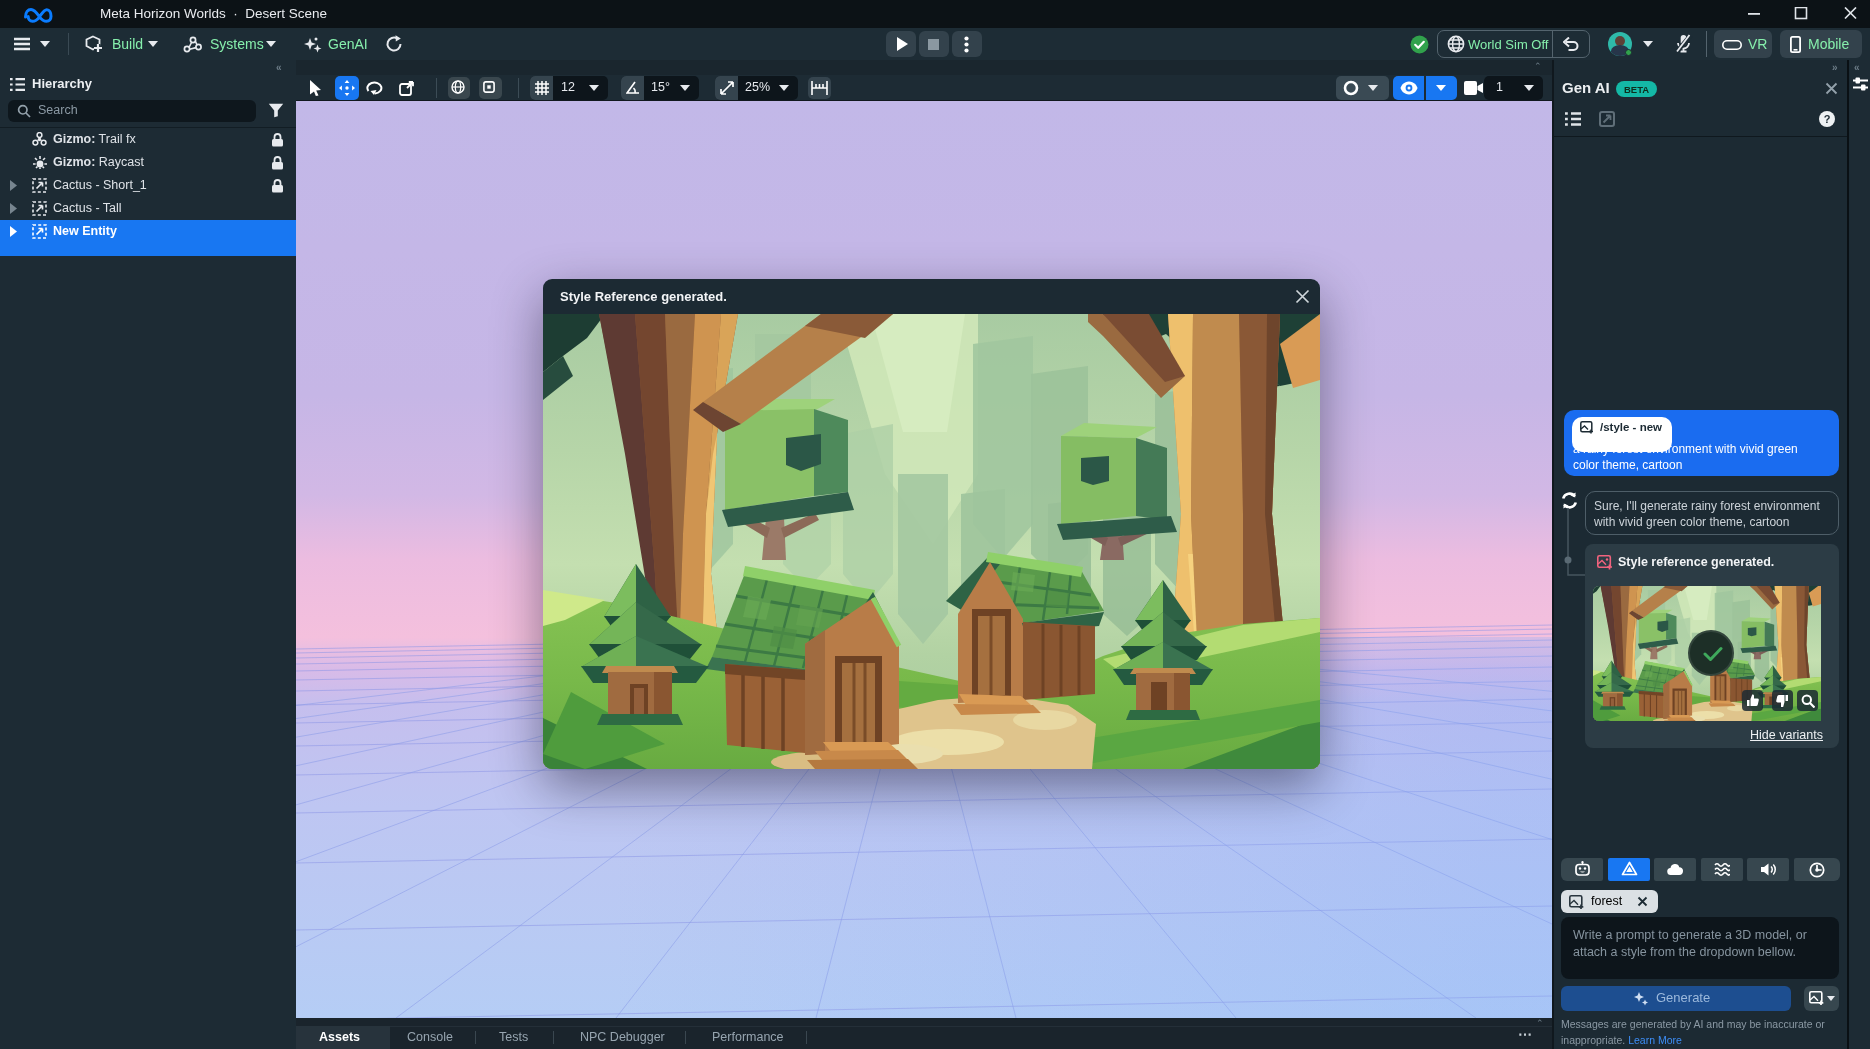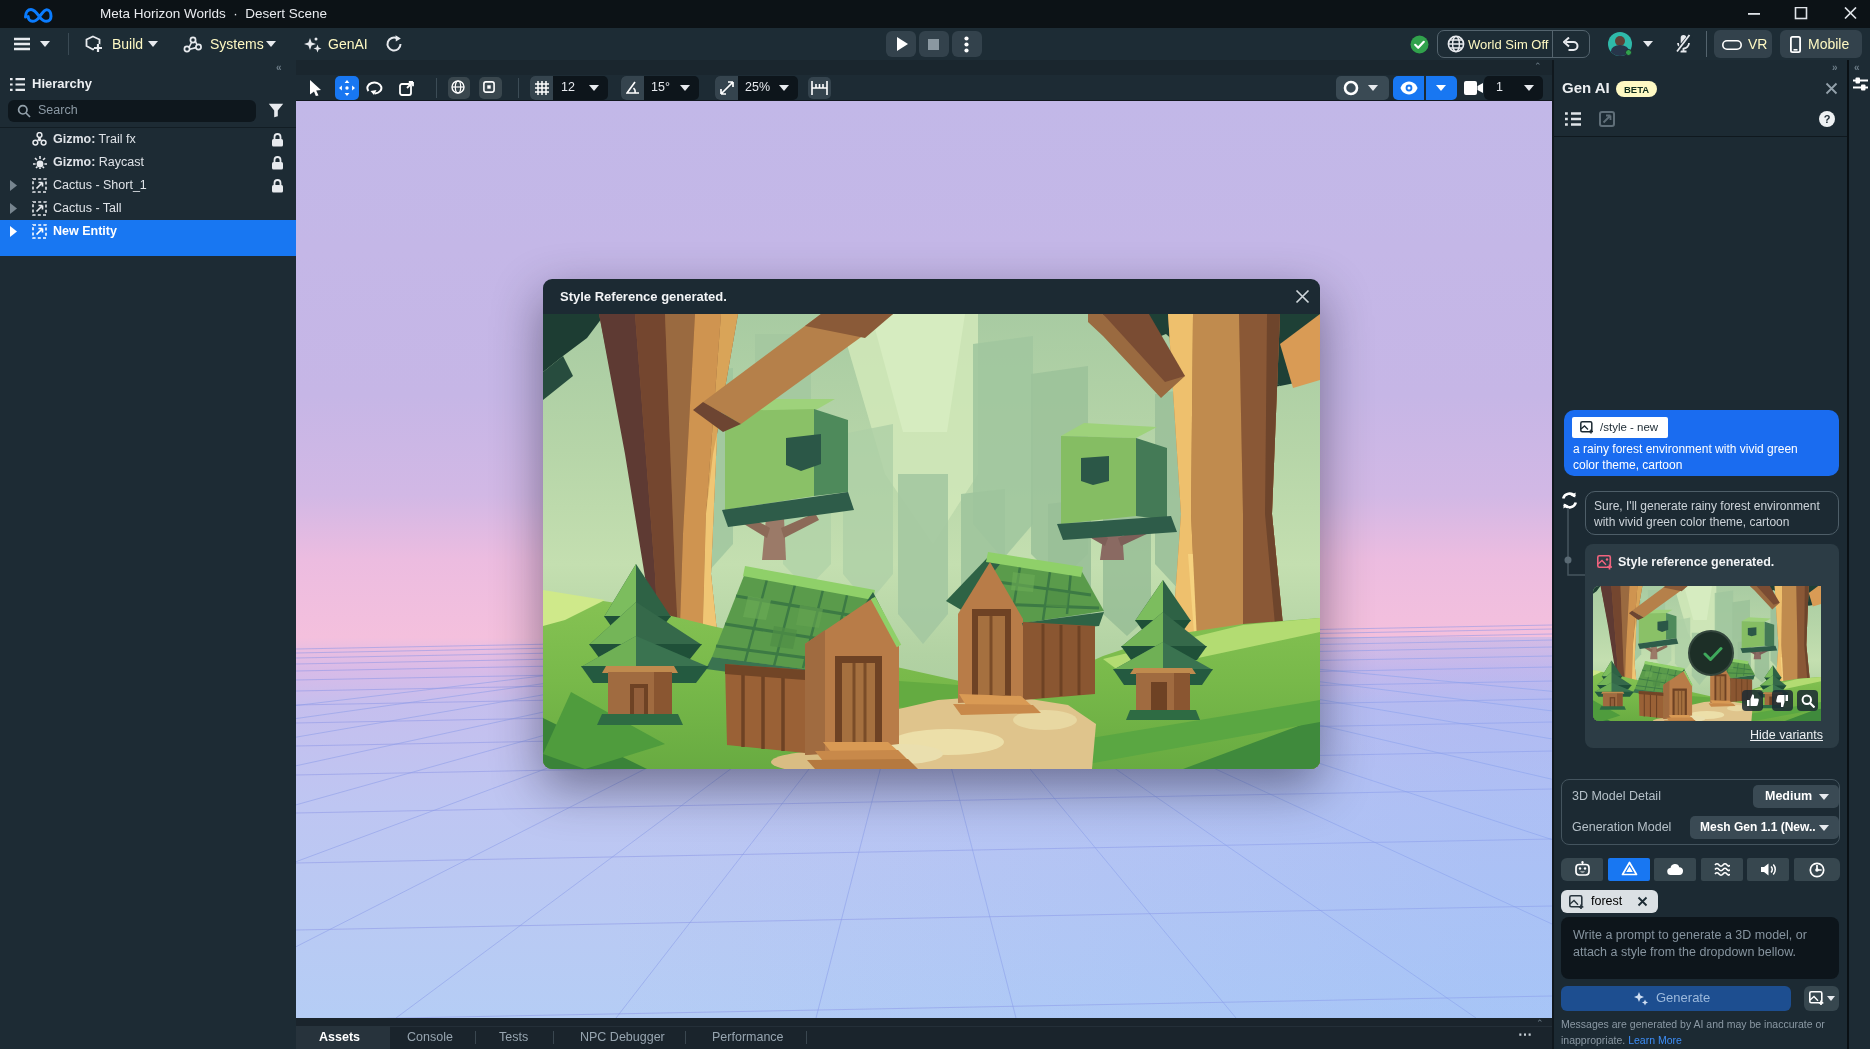--- a/index.html
+++ b/index.html
@@ -2,21 +2,21 @@
 <html><head>
 <meta charset="utf-8">
 <style>
 *{margin:0;padding:0;box-sizing:border-box;}
 html,body{width:1870px;height:1049px;overflow:hidden;background:#10181e;font-family:"Liberation Sans",sans-serif;-webkit-font-smoothing:antialiased;}
 .abs{position:absolute;}
 #app{position:relative;width:1870px;height:1049px;}
 
 #titlebar{left:0;top:0;width:1870px;height:28px;background:#0c1216;}
 #menubar{left:0;top:28px;width:1870px;height:32px;background:#1d2c35;}
-.mtxt{color:#fef9c3;font-size:14px;line-height:32px;text-align:center;}
+.mtxt{color:#86efac;font-size:14px;line-height:32px;text-align:center;}
 .caret{width:0;height:0;border-left:5px solid transparent;border-right:5px solid transparent;border-top:6px solid #e7eaee;display:inline-block;}
 .vdiv{width:1px;background:#3a4a54;}
 .mbtn{background:#33424c;border-radius:6px;}
 
 #leftpanel{left:0;top:60px;width:296px;height:989px;background:#1d2b34;}
 .rowtxt{color:#dfe3e8;font-size:12.5px;}
 
 #vpstrip{left:296px;top:60px;width:1256px;height:15px;background:#1a262e;}
 #vptoolbar{left:296px;top:75px;width:1256px;height:26px;background:#1d2b34;border-bottom:1px solid #10181e;}
 #viewport{left:296px;top:101px;width:1256px;height:917px;background:linear-gradient(#c2b8e8 0%,#c6b6e6 32%,#d2b8e5 43%,#ecbce0 50%,#f4c0dd 58.5%,#d8bbe8 62%,#c5bfee 66%,#bec6f2 77%,#b5cdf5 100%);overflow:hidden;}
@@ -362,40 +362,40 @@
     <div class="abs vdiv" style="left:257px;top:13px;height:13px;background:#3a4750;"></div>
     <div class="abs tabtxt" style="left:284px;top:12px;">NPC Debugger</div>
     <div class="abs vdiv" style="left:389px;top:13px;height:13px;background:#3a4750;"></div>
     <div class="abs tabtxt" style="left:416px;top:12px;">Performance</div>
     <div class="abs vdiv" style="left:510px;top:13px;height:13px;background:#3a4750;"></div>
     <div class="abs" style="left:1222px;top:8px;color:#c6ced5;font-size:14px;font-weight:700;letter-spacing:1px;">⋯</div>
   </div>
   <div class="abs" id="rightpanel">
     <div class="abs" style="left:278px;top:2px;color:#6d7d88;font-size:10px;font-weight:700;">»</div>
     <div class="abs" style="left:8px;top:19px;color:#eceff2;font-size:15px;font-weight:700;">Gen AI</div>
-    <div class="abs" style="left:62px;top:21px;background:#fef9c3;color:#0e2d1d;font-size:9.5px;font-weight:700;border-radius:8px;padding:2.5px 8px;">BETA</div>
+    <div class="abs" style="left:62px;top:21px;background:#14b8a6;color:#0e2d1d;font-size:9.5px;font-weight:700;border-radius:8px;padding:2.5px 8px;">BETA</div>
     <svg class="abs" style="left:271px;top:22px" width="13" height="13" viewBox="0 0 13 13">
         <path d="M1.5 1.5 L11.5 11.5 M11.5 1.5 L1.5 11.5" stroke="#93a1ab" stroke-width="1.8"></path>
       </svg>
     <svg class="abs" style="left:10px;top:51px" width="18" height="16" viewBox="0 0 18 16">
       <path d="M1 2.5h2.8M1 8h2.8M1 13.5h2.8" stroke="#dfe4e8" stroke-width="2.3"></path>
       <path d="M7 2.5h10M7 8h10M7 13.5h10" stroke="#dfe4e8" stroke-width="2.3"></path>
     </svg>
     <svg class="abs" style="left:44px;top:50px" width="18" height="18" viewBox="0 0 18 18">
       <rect x="2" y="2" width="14" height="14" rx="2" fill="none" stroke="#5f6e78" stroke-width="2"></rect>
       <path d="M12.5 5.5 L5.5 12.5 M12.5 5.5 h-4.5 M12.5 5.5 v4.5" stroke="#5f6e78" stroke-width="1.8"></path>
     </svg>
     <svg class="abs" style="left:265px;top:51px" width="16" height="16" viewBox="0 0 16 16">
       <circle cx="8" cy="8" r="8" fill="#eef1f3"></circle>
       <text x="8" y="12" text-anchor="middle" font-size="11" font-weight="bold" fill="#1c2a33" font-family="Liberation Sans">?</text>
     </svg>
     <div class="abs" style="left:0;top:76px;width:293px;height:1px;background:#0f181e;"></div>
 
     <div class="abs" style="left:10px;top:350px;width:275px;height:66px;background:#1a6cf0;border-radius:10px;">
-      <div class="abs" style="left:8px;top:7px;height:21px;background:#fff;border-radius:2px;padding:0 10px 0 28px;color:#1c2a33;font-size:11.5px;font-weight:400;line-height:21px;">/style - new</div>
+      <div class="abs" style="left:8px;top:7px;height:35px;background:#fff;border-radius:10px;padding:0 10px 0 28px;color:#1c2a33;font-size:11.5px;font-weight:700;line-height:21px;">/style - new</div>
       <svg class="abs" style="left:16px;top:11px" width="14" height="13" viewBox="0 0 14 13">
         <rect x="0.8" y="0.8" width="11" height="10" rx="1.5" fill="none" stroke="#1c2a33" stroke-width="1.5"></rect>
         <path d="M1 8 L4.5 5 L8 8.5" fill="none" stroke="#1c2a33" stroke-width="1.3"></path>
         <path d="M11 8.5 v4 M9 10.5 h4" stroke="#1c2a33" stroke-width="1.5"></path>
       </svg>
       <div class="abs" style="left:9px;top:32px;width:252px;color:#fff;font-size:12px;line-height:15.5px;">a rainy forest environment with vivid green color theme, cartoon</div>
     </div>
 
     <svg class="abs" style="left:7px;top:432px" width="17" height="17" viewBox="0 0 17 17">
       <path d="M2.2 6.5 a6.6 6.6 0 0 1 11.6 -2.2" fill="none" stroke="#fff" stroke-width="2.6"></path>
@@ -442,32 +442,20 @@
         <div class="abs" style="left:204px;top:104px;width:21px;height:21px;background:rgba(28,42,51,.85);border-radius:4px;">
           <svg style="margin:3.5px" width="14" height="14" viewBox="0 0 14 14">
               <circle cx="5.8" cy="5.8" r="4.2" fill="none" stroke="#fff" stroke-width="2"></circle>
               <path d="M9 9 L13.5 13.5" stroke="#fff" stroke-width="2.2"></path>
             </svg>
         </div>
       </div>
       <div class="abs" style="left:0;top:184px;width:238px;text-align:right;color:#eef1f3;font-size:12.5px;text-decoration:underline;">Hide variants</div>
     </div>
 
-    <div class="abs" style="left:7px;top:719px;width:279px;height:66px;border:1px solid #44545e;border-radius:8px;">
-      <div class="abs" style="left:10px;top:9px;color:#b5c0c8;font-size:12.5px;">3D Model Detail</div>
-      <div class="abs" style="left:191px;top:5px;width:86px;height:23px;background:#3a4a54;border-radius:5px;">
-        <div class="abs" style="left:12px;top:4px;color:#fff;font-size:12.5px;font-weight:700;">Medium</div>
-        <div class="abs caret" style="left:66px;top:9px;"></div>
-      </div>
-      <div class="abs" style="left:10px;top:40px;color:#b5c0c8;font-size:12.5px;">Generation Model</div>
-      <div class="abs" style="left:128px;top:36px;width:149px;height:23px;background:#3a4a54;border-radius:5px;">
-        <div class="abs" style="left:10px;top:4px;color:#fff;font-size:12px;font-weight:700;">Mesh Gen 1.1 (New..</div>
-        <div class="abs caret" style="left:129px;top:9px;"></div>
-      </div>
-    </div>
 
     <div class="abs" style="left:7px;top:798px;width:42px;height:23px;background:#37474f;border-radius:6px 2px 2px 6px;">
       <svg style="margin:3px 0 0 14px" width="15" height="16" viewBox="0 0 15 16">
         <path d="M7.5 0.8 v2.4" stroke="#fff" stroke-width="1.6"></path>
           <circle cx="7.5" cy="1.2" r="1.1" fill="#fff"></circle>
         <rect x="1" y="3.5" width="13" height="10.5" rx="3.2" fill="none" stroke="#fff" stroke-width="1.7"></rect>
         <circle cx="5" cy="7.5" r="1.2" fill="#fff"></circle>
           <circle cx="10" cy="7.5" r="1.2" fill="#fff"></circle>
         <path d="M5 10.6 a2.9 2 0 0 0 5 0" fill="#fff"></path>
       </svg>

